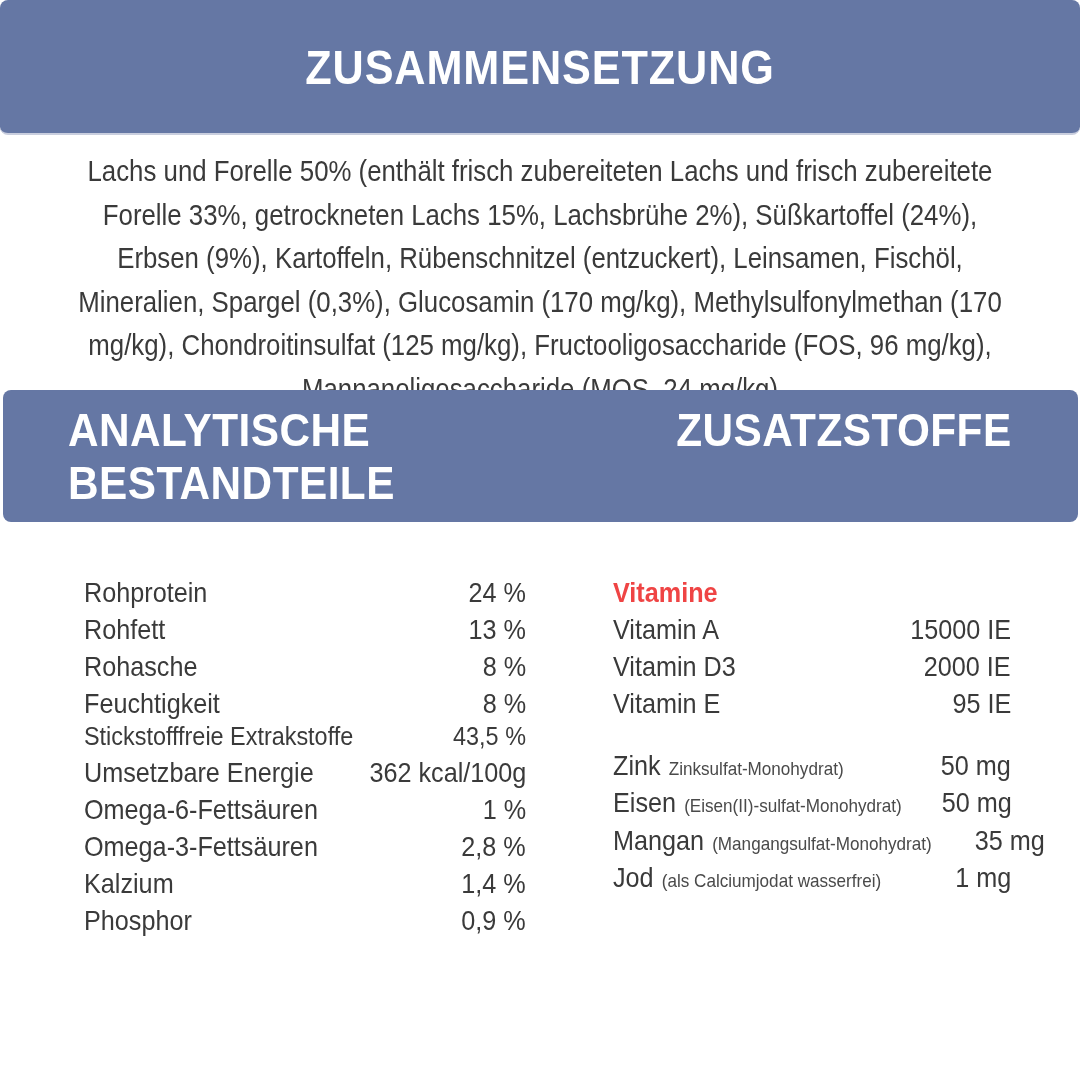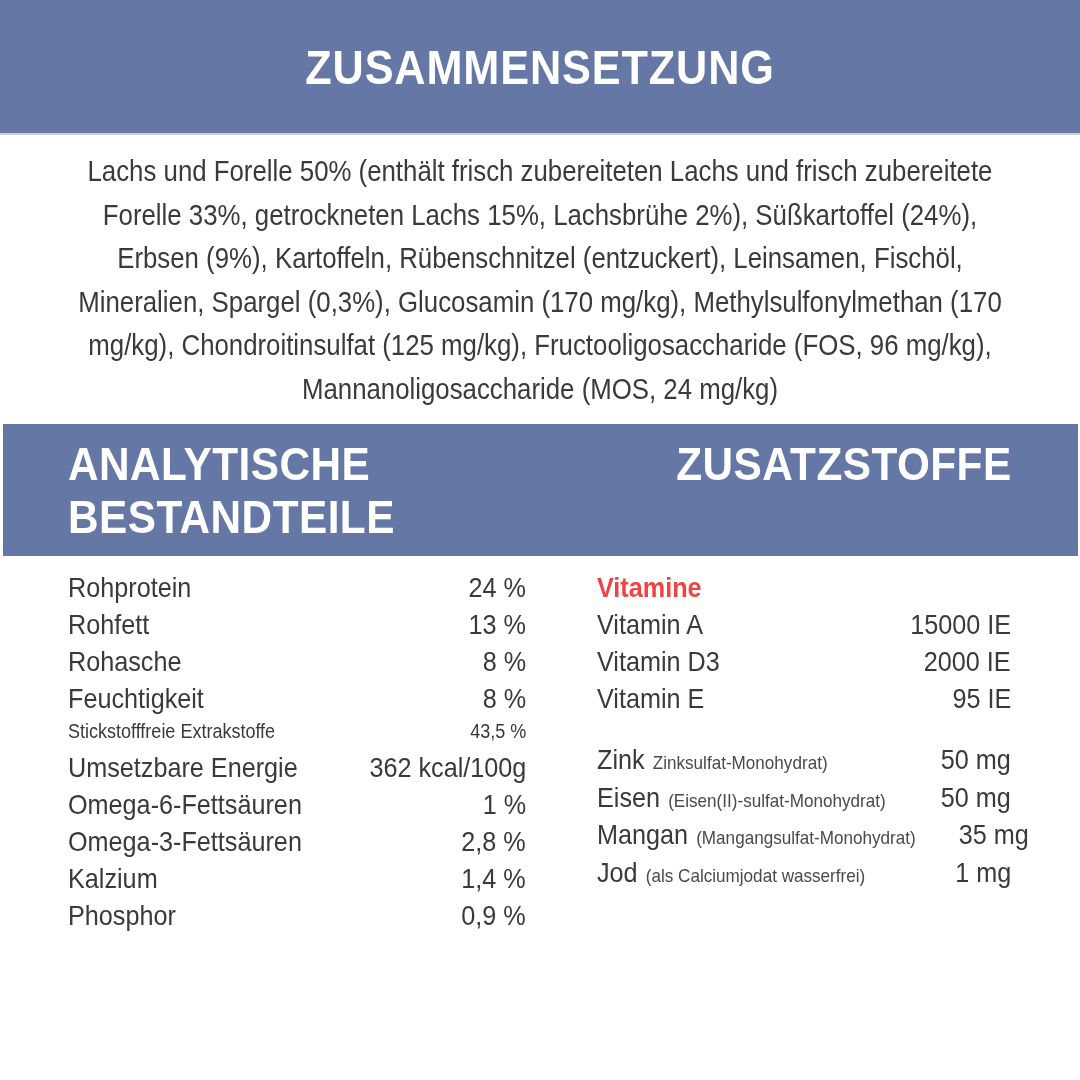--- a/index.html
+++ b/index.html
@@ -7,20 +7,21 @@
   body {
     position: relative;
     background: #ffffff;
     font-family: "Liberation Sans", sans-serif;
     color: #3a3a3a;
     overflow: hidden;
   }
   .band {
     position: absolute;
     background: #6577a4;
+    border-radius: 8px;
   }
   .band-top {
     top: 0; left: 0; width: 1080px; height: 135px;
     border-bottom: 2px solid #c9cede;
   }
   .band-top h1 {
     margin-top: 40px;
     text-align: center;
     color: #ffffff;
     font-size: 48px;
@@ -35,21 +36,21 @@
     top: 149px; left: 0; width: 1080px;
     text-align: center;
     font-size: 30px;
     line-height: 43.5px;
     color: #3a3a3a;
     transform: scaleX(0.86);
     transform-origin: 50% 0;
   }
   .comp-line { white-space: nowrap; }
   .band-mid {
-    top: 424px; left: 3px; right: 2px; height: 132px;
+    top: 390px; left: 3px; right: 2px; height: 132px;
   }
   .band-mid h2 {
     position: absolute;
     top: 14px;
     color: #ffffff;
     font-size: 46px;
     font-weight: bold;
     line-height: 53px;
     letter-spacing: 0.5px;
     white-space: nowrap;
@@ -59,25 +60,26 @@
   .title-line { display: block; }
   .col {
     position: absolute;
     top: 572px;
   }
   .col-left  { left: 68px;  width: 458px; }
   .col-right { left: 597px; width: 414px; }
   .row {
     display: flex;
     justify-content: space-between;
-    align-items: flex-start;
+    align-items: flex-end;
     height: 37px;
     font-size: 28px;
-  }
-  .row.small { height: 32px; font-size: 20px; }
+    margin-left: 16px;
+  }
+  .row.small { height: 32px; font-size: 26px; }
   .lbl {
     display: inline-block;
     transform: scaleX(0.90);
     transform-origin: 0 50%;
     white-space: nowrap;
   }
   .val {
     display: inline-block;
     transform: scaleX(0.90);
     transform-origin: 100% 50%;

